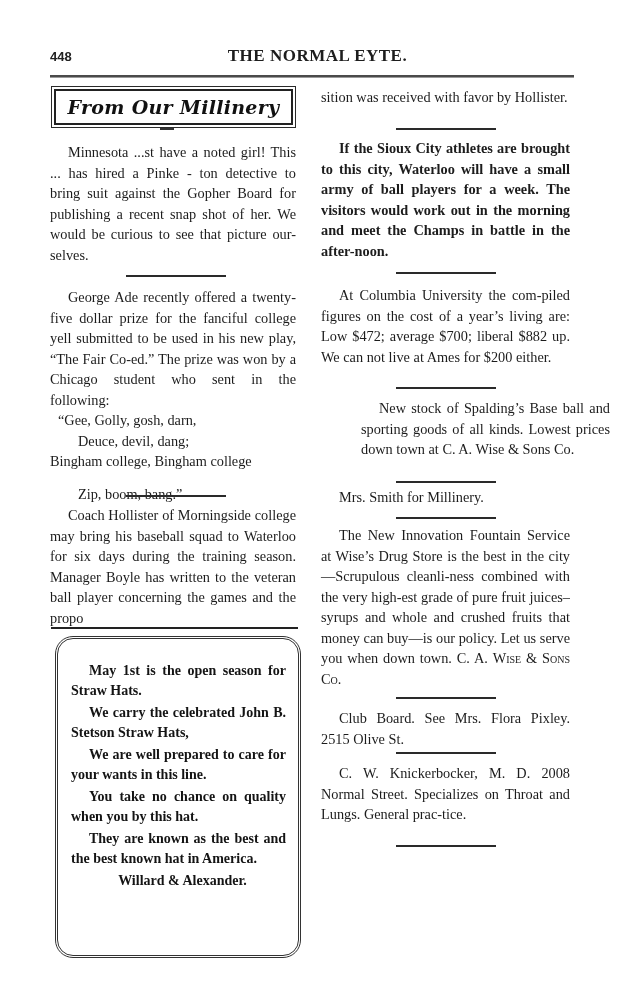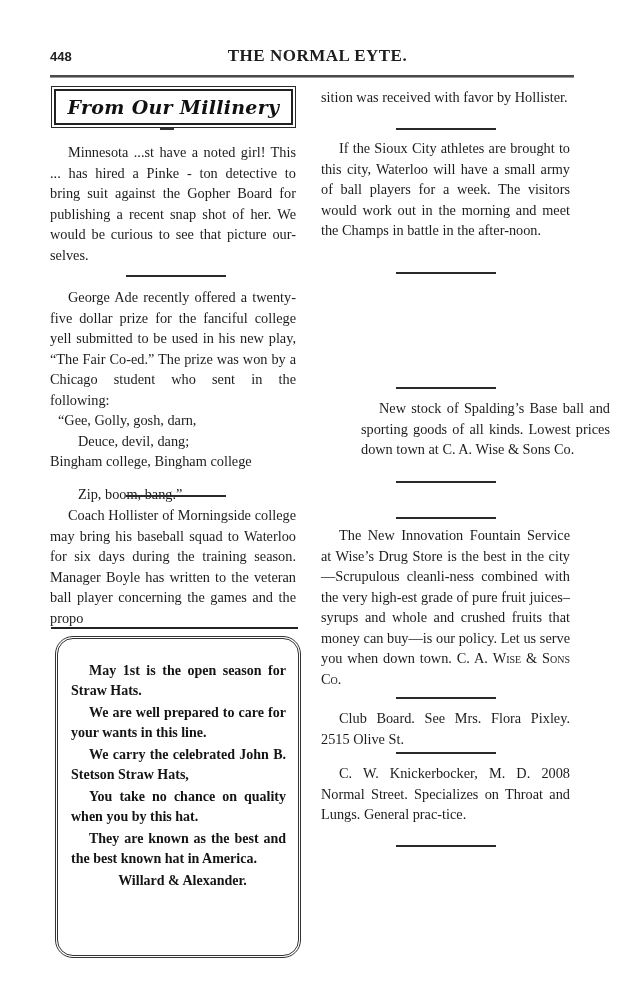--- a/index.html
+++ b/index.html
@@ -105,44 +105,50 @@
   <div class="sep" style="left:118px; top:495px;"></div>
 
   <div class="item" style="left:42px; top:505px; width:246px;">
     <p>Coach Hollister of Morningside college may bring his baseball squad to Waterloo for six days during the training season. Manager Boyle has written to the veteran ball player concerning the games and the propo</p>
   </div>
   <div class="col-rule"></div>
 
   <div class="ad-box"></div>
   <div class="ad-text">
     <p>May 1st is the open season for Straw Hats.</p>
+    <p>We carry the celebrated John B. Stetson Straw Hats,</p>
     <p>We are well prepared to care for your wants in this line.</p>
-    <p>We carry the celebrated John B. Stetson Straw Hats,</p>
     <p>You take no chance on quality when you by this hat.</p>
     <p>They are known as the best and the best known hat in America.</p>
     <p class="signature">Willard &amp; Alexander.</p>
   </div>
 
   <div class="item" style="left:313px; top:79px; width:249px;margin-top:8px;">
     <p class="noindent">sition was received with favor by Hollister.</p>
   </div>
   <div class="sep" style="left:388px; top:128px;"></div>
 
-  <div class="item" style="left:313px; top:138px; width:249px;">
+  <div class="item" style="left:313px; top:138px; width:249px;font-weight:bold;">
     <p>If the Sioux City athletes are brought to this city, Waterloo will have a small army of ball players for a week. The visitors would work out in the morning and meet the Champs in battle in the after-noon.</p>
   </div>
   <div class="sep" style="left:388px; top:272px;"></div>
 
+  <div class="item" style="left:313px; top:285px; width:249px;">
+    <p>At Columbia University the com-piled figures on the cost of a year’s living are: Low $472; average $700; liberal $882 up. We can not live at Ames for $200 either.</p>
+  </div>
   <div class="sep" style="left:388px; top:387px;"></div>
 
   <div class="item" style="left:313px; top:398px; width:249px;margin-left:40px;">
     <p>New stock of Spalding’s Base ball and sporting goods of all kinds. Lowest prices down town at C. A. Wise &amp; Sons Co.</p>
   </div>
   <div class="sep" style="left:388px; top:481px;"></div>
 
+  <div class="item" style="left:313px; top:487px; width:249px;">
+    <p>Mrs. Smith for Millinery.</p>
+  </div>
   <div class="sep" style="left:388px; top:517px;"></div>
 
   <div class="item" style="left:313px; top:525px; width:249px;">
     <p><span>The New Innovation Fountain Service at Wise’s Drug Store is the best in the city—Scrupulous cleanli-ness combined with the very high-est grade of pure fruit juices–syrups and whole and crushed fruits that money can buy—is our policy. Let us serve you when down town. C. A.</span> <span class="smallcaps">Wise &amp; Sons Co.</span></p>
   </div>
   <div class="sep" style="left:388px; top:697px;"></div>
 
   <div class="item" style="left:313px; top:708px; width:249px;">
     <p>Club Board. See Mrs. Flora Pixley. 2515 Olive St.</p>
   </div>

